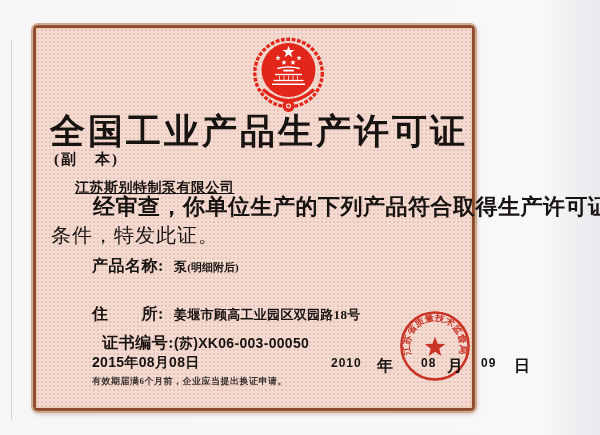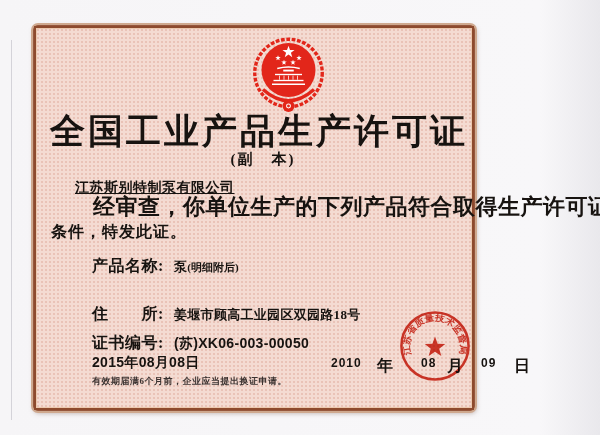--- a/index.html
+++ b/index.html
@@ -36,41 +36,41 @@
   }
   
   .emblem{position:absolute;left:215px;top:9px;width:75px;height:78px;}
   
   .title{
     position:absolute;top:86px;left:10px;right:0;text-align:center;
     font-weight:bold;font-size:35px;line-height:1;letter-spacing:3px;
     color:#171310;white-space:nowrap;
   }
   .subtitle{
-    position:absolute;top:122px;left:18px;right:0;text-align:center;
+    position:absolute;top:122px;left:18px;right:0;
     font-weight:bold;font-size:15px;letter-spacing:2px;
   }
   .company{
     position:absolute;top:151px;left:39px;
     font-weight:bold;font-size:14px;letter-spacing:.5px;text-decoration:underline;
   }
   .stmt1{
     position:absolute;top:164px;left:57px;
     font-weight:bold;font-size:22px;letter-spacing:.5px;white-space:nowrap;
   }
   .stmt2{
     position:absolute;top:194px;left:15px;
-    font-weight:bold;font-size:16px;letter-spacing:1px;white-space:nowrap;
+    font-weight:normal;font-size:20px;letter-spacing:1px;white-space:nowrap;
   }
   
   .row{position:absolute;left:56px;display:flex;align-items:baseline;white-space:nowrap;}
   .row .lbl{font-weight:bold;font-size:16px;width:82px;letter-spacing:.5px;}
   .row .val{font-weight:bold;font-size:13px;letter-spacing:.3px;}
   .row .val-note{font-weight:bold;font-size:11px;}
-  .r1{top:228px;} .r2{top:256px;margin-top:20px;} .r3{top:281px;} .r4{top:305px;} .r5{top:326px;}
+  .r1{top:228px;} .r2{top:256px;margin-top:20px;} .r3{top:281px;} .r4{top:305px;text-align:right;} .r5{top:326px;}
   .r4 .val,.r5 .val{font-size:14px;font-family:"Liberation Sans",sans-serif;}
   
   .date-part{position:absolute;top:328px;font-weight:bold;white-space:nowrap;}
   .date-num{font-size:12px;font-family:"Liberation Sans",sans-serif;letter-spacing:1px;}
   .date-unit{font-size:16px;}
   .d-year{left:295px;} .u-year{left:341px;}
   .d-month{left:385px;} .u-month{left:411px;}
   .d-day{left:445px;} .u-day{left:478px;}
   
   .footnote{

